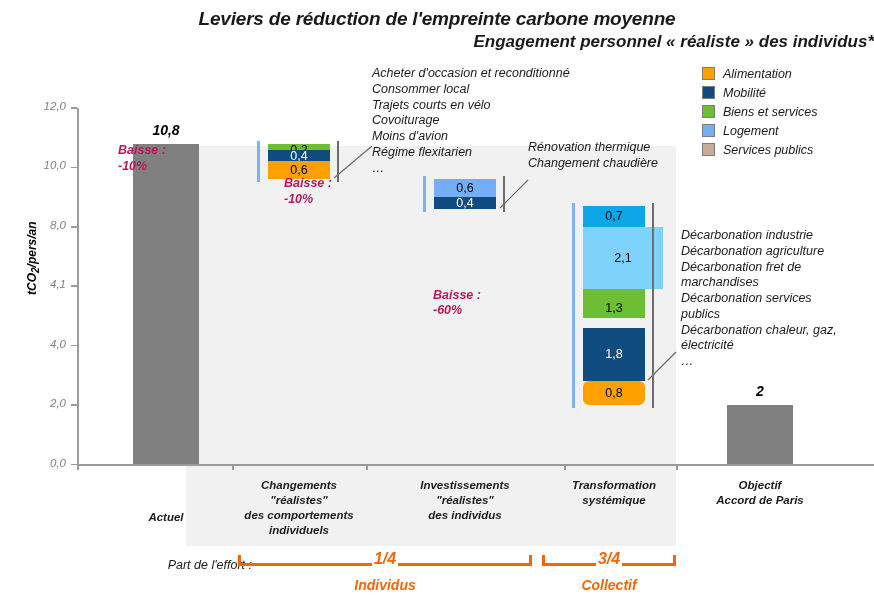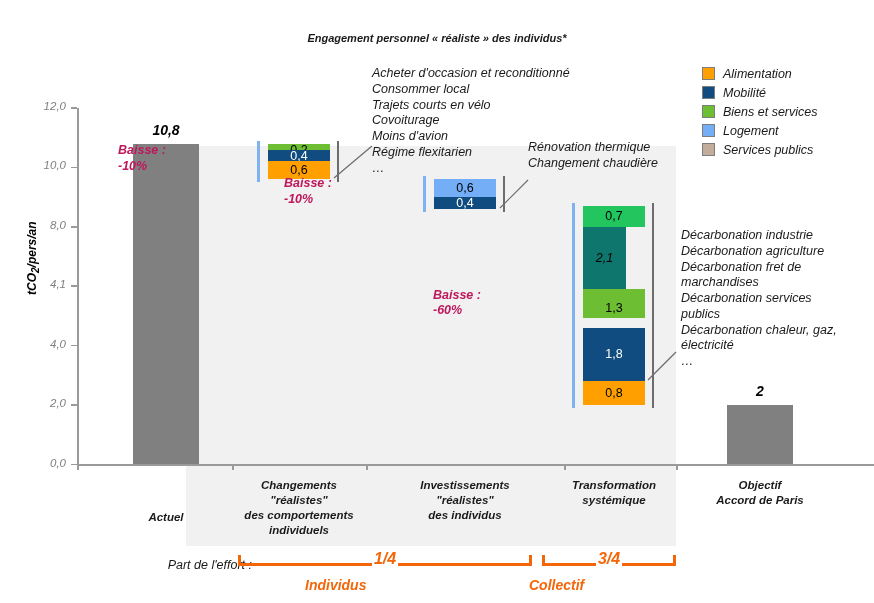--- a/index.html
+++ b/index.html
@@ -10,22 +10,22 @@
   }
   .root{position:absolute;inset:0;}
   .abs{position:absolute;}
 
   
   #title{
     left:0;top:8px;width:874px;text-align:center;
     font-size:19px;font-weight:bold;font-style:italic;letter-spacing:-0.2px;
   }
   #subtitle{
-    left:0;top:32px;width:874px;text-align:center;
-    font-size:11px;font-weight:bold;font-style:italic;
+    left:0;top:32px;width:874px;text-align:right;
+    font-size:17px;font-weight:bold;font-style:italic;
   }
 
   
   #shaded-band{
     left:186px;top:146px;width:490px;height:400px;background:#f1f1f1;
   }
   #axis-line{
     left:77px;top:464px;width:797px;height:1.6px;background:#9a9a9a;
   }
   #y-axis-line{
@@ -85,29 +85,30 @@
     left:92px;top:558px;width:160px;text-align:right;
     font-size:12.5px;font-style:italic;color:#1a1a1a;
   }
   .br-h{position:absolute;height:2.6px;background:#f4660a;}
   .br-t{position:absolute;width:2.6px;height:9px;background:#f4660a;}
   .br-frac{
     position:absolute;text-align:center;
     font-size:16px;font-weight:bold;font-style:italic;color:#f4660a;
   }
   .br-name{
-    position:absolute;
+    position:absolute;text-align:center;
     font-size:14px;font-weight:bold;font-style:italic;color:#f4660a;
   }
 </style>
 </head>
 <body>
 
 <div class="root">
 
+  <div class="abs" id="title">Leviers de réduction de l'empreinte carbone moyenne</div>
   <div class="abs" id="subtitle">Engagement personnel « réaliste » des individus*</div>
 
   <div class="abs" id="shaded-band"></div>
 
   <div class="abs" id="y-axis-line"></div>
   <div class="abs" id="y-axis-title">tCO<sub>2</sub>/pers/an</div>
   <div id="ytick-holder">
       <div class="abs" style="left: 71px; top: 463.7px; width: 6px; height: 1.6px; background: rgb(154, 154, 154);"></div>
       <div class="abs" style="left: 16px; top: 456.5px; width: 50px; text-align: right; font-size: 11.5px; font-style: italic; color: rgb(128, 128, 128);">0,0</div>
       <div class="abs" style="left: 71px; top: 404.283px; width: 6px; height: 1.6px; background: rgb(154, 154, 154);"></div>
@@ -156,33 +157,33 @@
       </div>
       <div class="bar-seg" style="left: 434px; top: 197.125px; width: 62px; height: 11.8833px; background: rgb(16, 76, 127);">
         <div class="seg-label" style="top: 0px; color: rgb(255, 255, 255);">0,4</div>
       </div>
       <div class="drop-bracket" style="left: 423px; top: 176.3px; height: 35.7083px;"></div>
       <div class="edge-line" style="left: 503px; top: 176.3px; height: 35.7083px; background: rgb(109, 109, 109);"></div>
       <div class="drop-label" style="left: 284px; top: 176.154px; width: 134px;">
         <div>Baisse :</div>
         <div>-10%</div>
       </div>
-      <div class="bar-seg" style="left: 583px; top: 206.038px; width: 62px; height: 20.7958px; background: #22c55e;">
+      <div class="bar-seg" style="left: 583px; top: 206.038px; width: 62px; height: 20.7958px; background: #0ea5e9;">
         <div class="seg-label" style="top: 3.89792px; color: rgb(0, 0, 0);">0,7</div>
       </div>
-      <div class="bar-seg" style="left: 583px; top: 226.833px; width: 43px; height: 62.3875px; background: #0f766e; font-style: italic;">
+      <div class="bar-seg" style="left: 583px; top: 226.833px; width: 80px; height: 62.3875px; background: #7dd3fc;">
         <div class="seg-label" style="top: 24.6938px; color: rgb(0, 0, 0);">2,1</div>
       </div>
       <div class="bar-seg" style="left: 583px; top: 289.221px; width: 62px; height: 29px; background: rgb(109, 190, 51);">
         <div class="seg-label" style="top: 12.8104px; color: rgb(0, 0, 0);">1,3</div>
       </div>
       <div class="bar-seg" style="left: 583px; top: 327.842px; width: 62px; height: 53.475px; background: rgb(16, 76, 127);">
         <div class="seg-label" style="top: 20.2375px; color: rgb(255, 255, 255);">1,8</div>
       </div>
-      <div class="bar-seg" style="left: 583px; top: 381.317px; width: 62px; height: 23.7667px; background: rgb(255, 160, 0);">
+      <div class="bar-seg" style="left: 583px; top: 381.317px; width: 62px; height: 23.7667px; background: rgb(255, 160, 0); border-radius: 6px;">
         <div class="seg-label" style="top: 5.38333px; color: rgb(0, 0, 0);">0,8</div>
       </div>
       <div class="drop-bracket" style="left: 572px; top: 203.038px; height: 205.046px;"></div>
       <div class="edge-line" style="left: 652px; top: 203.038px; height: 205.046px; background: rgb(109, 109, 109);"></div>
       <div class="drop-label" style="left: 433px; top: 287.56px; width: 134px;">
         <div>Baisse :</div>
         <div>-60%</div>
       </div>
       <div class="bar-seg" style="left: 727px; top: 405.083px; width: 66px; height: 59.4167px; background: rgb(128, 128, 128);"></div>
       <div class="bar-total" style="left: 720px; top: 383.083px; width: 80px;">2</div>

